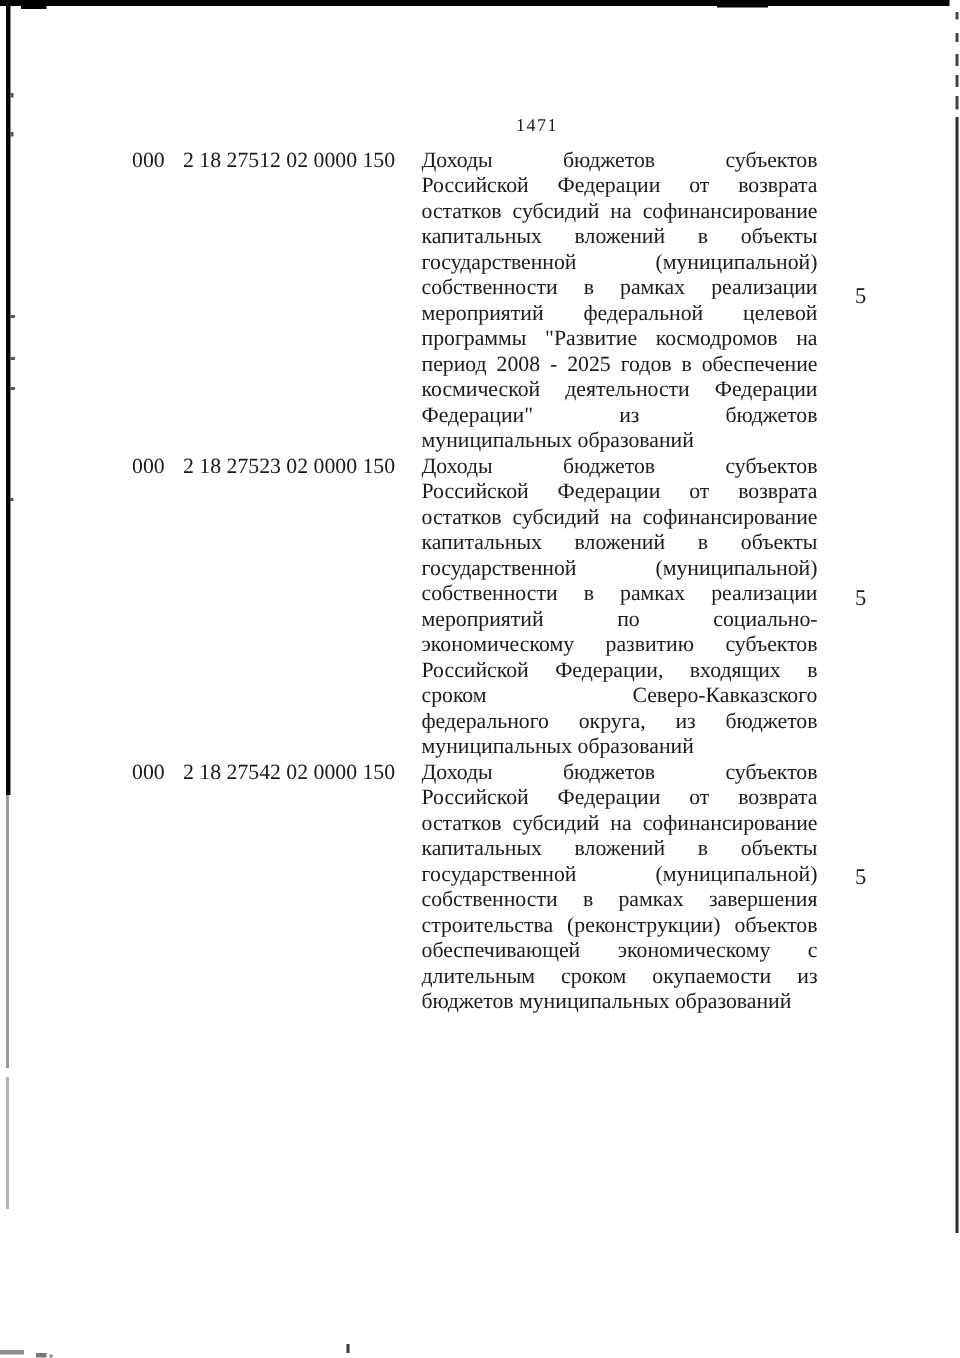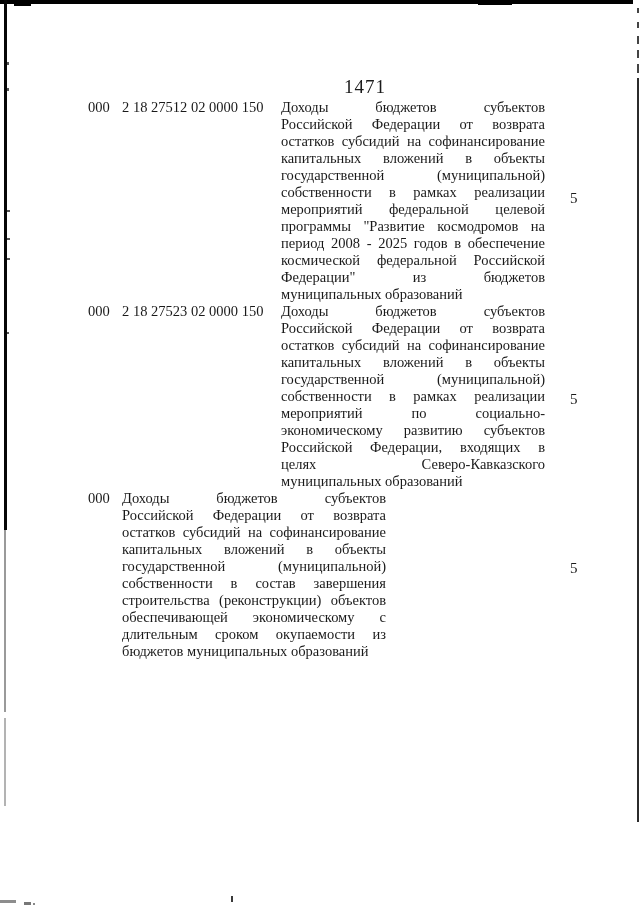--- a/index.html
+++ b/index.html
@@ -41,21 +41,21 @@
   .bottom-dash { left: 0;   top: 900px; width: 16px; height: 3px; background: #8d8d8d; }
   .bottom-dots { left: 24px; top: 902px; width: 7px; height: 3px; background: #777; }
   .bottom-dot2 { left: 33px; top: 903px; width: 2px; height: 2px; background: #888; }
   .bottom-tick { left: 231px; top: 896px; width: 2px; height: 6px; background: #3a3a3a; }
 
   
   .page-number {
     position: absolute;
     left: 344px;
     top: 76px;
-    font-size: 19px;
+    font-size: 12px;
     letter-spacing: 1px;
     color: #1a1a1a;
   }
 
   .entries {
     position: absolute;
     left: 0;
     top: 99px;
     width: 517px;
   }
@@ -139,55 +139,57 @@
     <div class="cell-desc">
         <div class="jline">Доходы бюджетов субъектов</div>
         <div class="jline">Российской Федерации от возврата</div>
         <div class="jline">остатков субсидий на софинансирование</div>
         <div class="jline">капитальных вложений в объекты</div>
         <div class="jline">государственной (муниципальной)</div>
         <div class="jline">собственности в рамках реализации</div>
         <div class="jline">мероприятий федеральной целевой</div>
         <div class="jline">программы "Развитие космодромов на</div>
         <div class="jline">период 2008 - 2025 годов в обеспечение</div>
-        <div class="jline">космической федеральной Российской</div>
+        <div class="jline">космической деятельности Федерации</div>
         <div class="jline">Федерации" из бюджетов</div>
         <div class="jline jlast">муниципальных образований</div>
       </div>
     <div class="note">5</div>
   </div>
 
   <div class="entry">
     <div class="cell-admin">000</div>
     <div class="cell-code">2 18 27523 02 0000 150</div>
     <div class="cell-desc">
         <div class="jline">Доходы бюджетов субъектов</div>
         <div class="jline">Российской Федерации от возврата</div>
         <div class="jline">остатков субсидий на софинансирование</div>
         <div class="jline">капитальных вложений в объекты</div>
         <div class="jline">государственной (муниципальной)</div>
         <div class="jline">собственности в рамках реализации</div>
         <div class="jline">мероприятий по социально-</div>
         <div class="jline">экономическому развитию субъектов</div>
         <div class="jline">Российской Федерации, входящих в</div>
-        <div class="jline">целях Северо-Кавказского</div>
+        <div class="jline">сроком Северо-Кавказского</div>
+        <div class="jline">федерального округа, из бюджетов</div>
         <div class="jline jlast">муниципальных образований</div>
       </div>
     <div class="note">5</div>
   </div>
 
   <div class="entry">
     <div class="cell-admin">000</div>
+    <div class="cell-code">2 18 27542 02 0000 150</div>
     <div class="cell-desc">
         <div class="jline">Доходы бюджетов субъектов</div>
         <div class="jline">Российской Федерации от возврата</div>
         <div class="jline">остатков субсидий на софинансирование</div>
         <div class="jline">капитальных вложений в объекты</div>
         <div class="jline">государственной (муниципальной)</div>
-        <div class="jline">собственности в состав завершения</div>
+        <div class="jline">собственности в рамках завершения</div>
         <div class="jline">строительства (реконструкции) объектов</div>
         <div class="jline">обеспечивающей экономическому с</div>
         <div class="jline">длительным сроком окупаемости из</div>
         <div class="jline jlast">бюджетов муниципальных образований</div>
       </div>
     <div class="note">5</div>
   </div>
 </div>
 
 </body></html>

